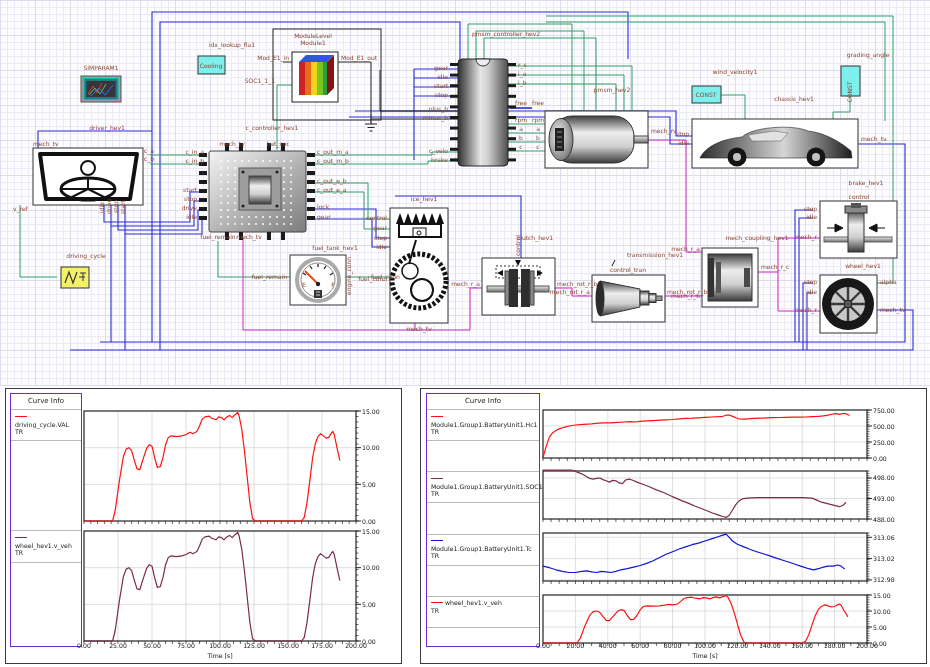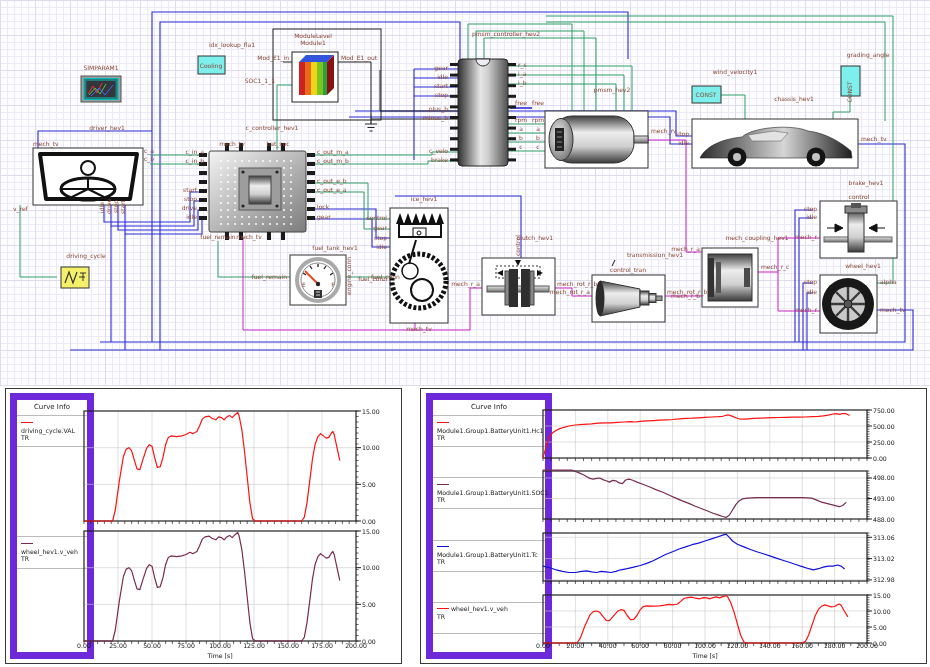--- a/index.html
+++ b/index.html
@@ -9,21 +9,21 @@
       linear-gradient(#dedbec 1px,transparent 1px),linear-gradient(90deg,#dedbec 1px,transparent 1px),
       linear-gradient(#eceaf5 1px,transparent 1px),linear-gradient(90deg,#eceaf5 1px,transparent 1px);
     background-size:35px 35px,35px 35px,7px 7px,7px 7px;}
   #schem-svg{position:absolute;left:0;top:0;}
   .wB{stroke:#2b2bd8;stroke-width:1.1;fill:none;}
   .wG{stroke:#2f9e68;stroke-width:1;fill:none;}
   .wM{stroke:#cc22cc;stroke-width:1;fill:none;}
   .wK{stroke:#222;stroke-width:1;fill:none;}
   text.slbl{font-size:6px;fill:#8a4632;}
   .panel{position:absolute;background:#fff;border:1px solid #3a3a3a;}
-  .legend{position:absolute;border:7px solid #6d28d9;background:#fff;}
+  .legend{position:absolute;border:1px solid #6d28d9;background:#fff;}
   .lg-title{position:absolute;left:0;right:0;top:3px;text-align:center;font-size:7px;color:#222;}
   .lg-div{position:absolute;left:0;right:0;border-top:1px solid #bbb;height:0;}
   .lg-entry{position:absolute;left:4px;right:2px;font-size:6.2px;line-height:7.5px;color:#222;}
   .sw{display:inline-block;width:12px;height:0;border-top:1.7px solid #f00;vertical-align:2px;margin-right:2px;}
   .tick-label{position:absolute;font-size:6.2px;color:#111;white-space:nowrap;}
   .xtick{position:absolute;font-size:6.2px;color:#111;width:26px;text-align:center;}
   .xlab{position:absolute;font-size:6.2px;color:#111;transform:translateX(-50%);}
 </style>
 </head>
 <body>

